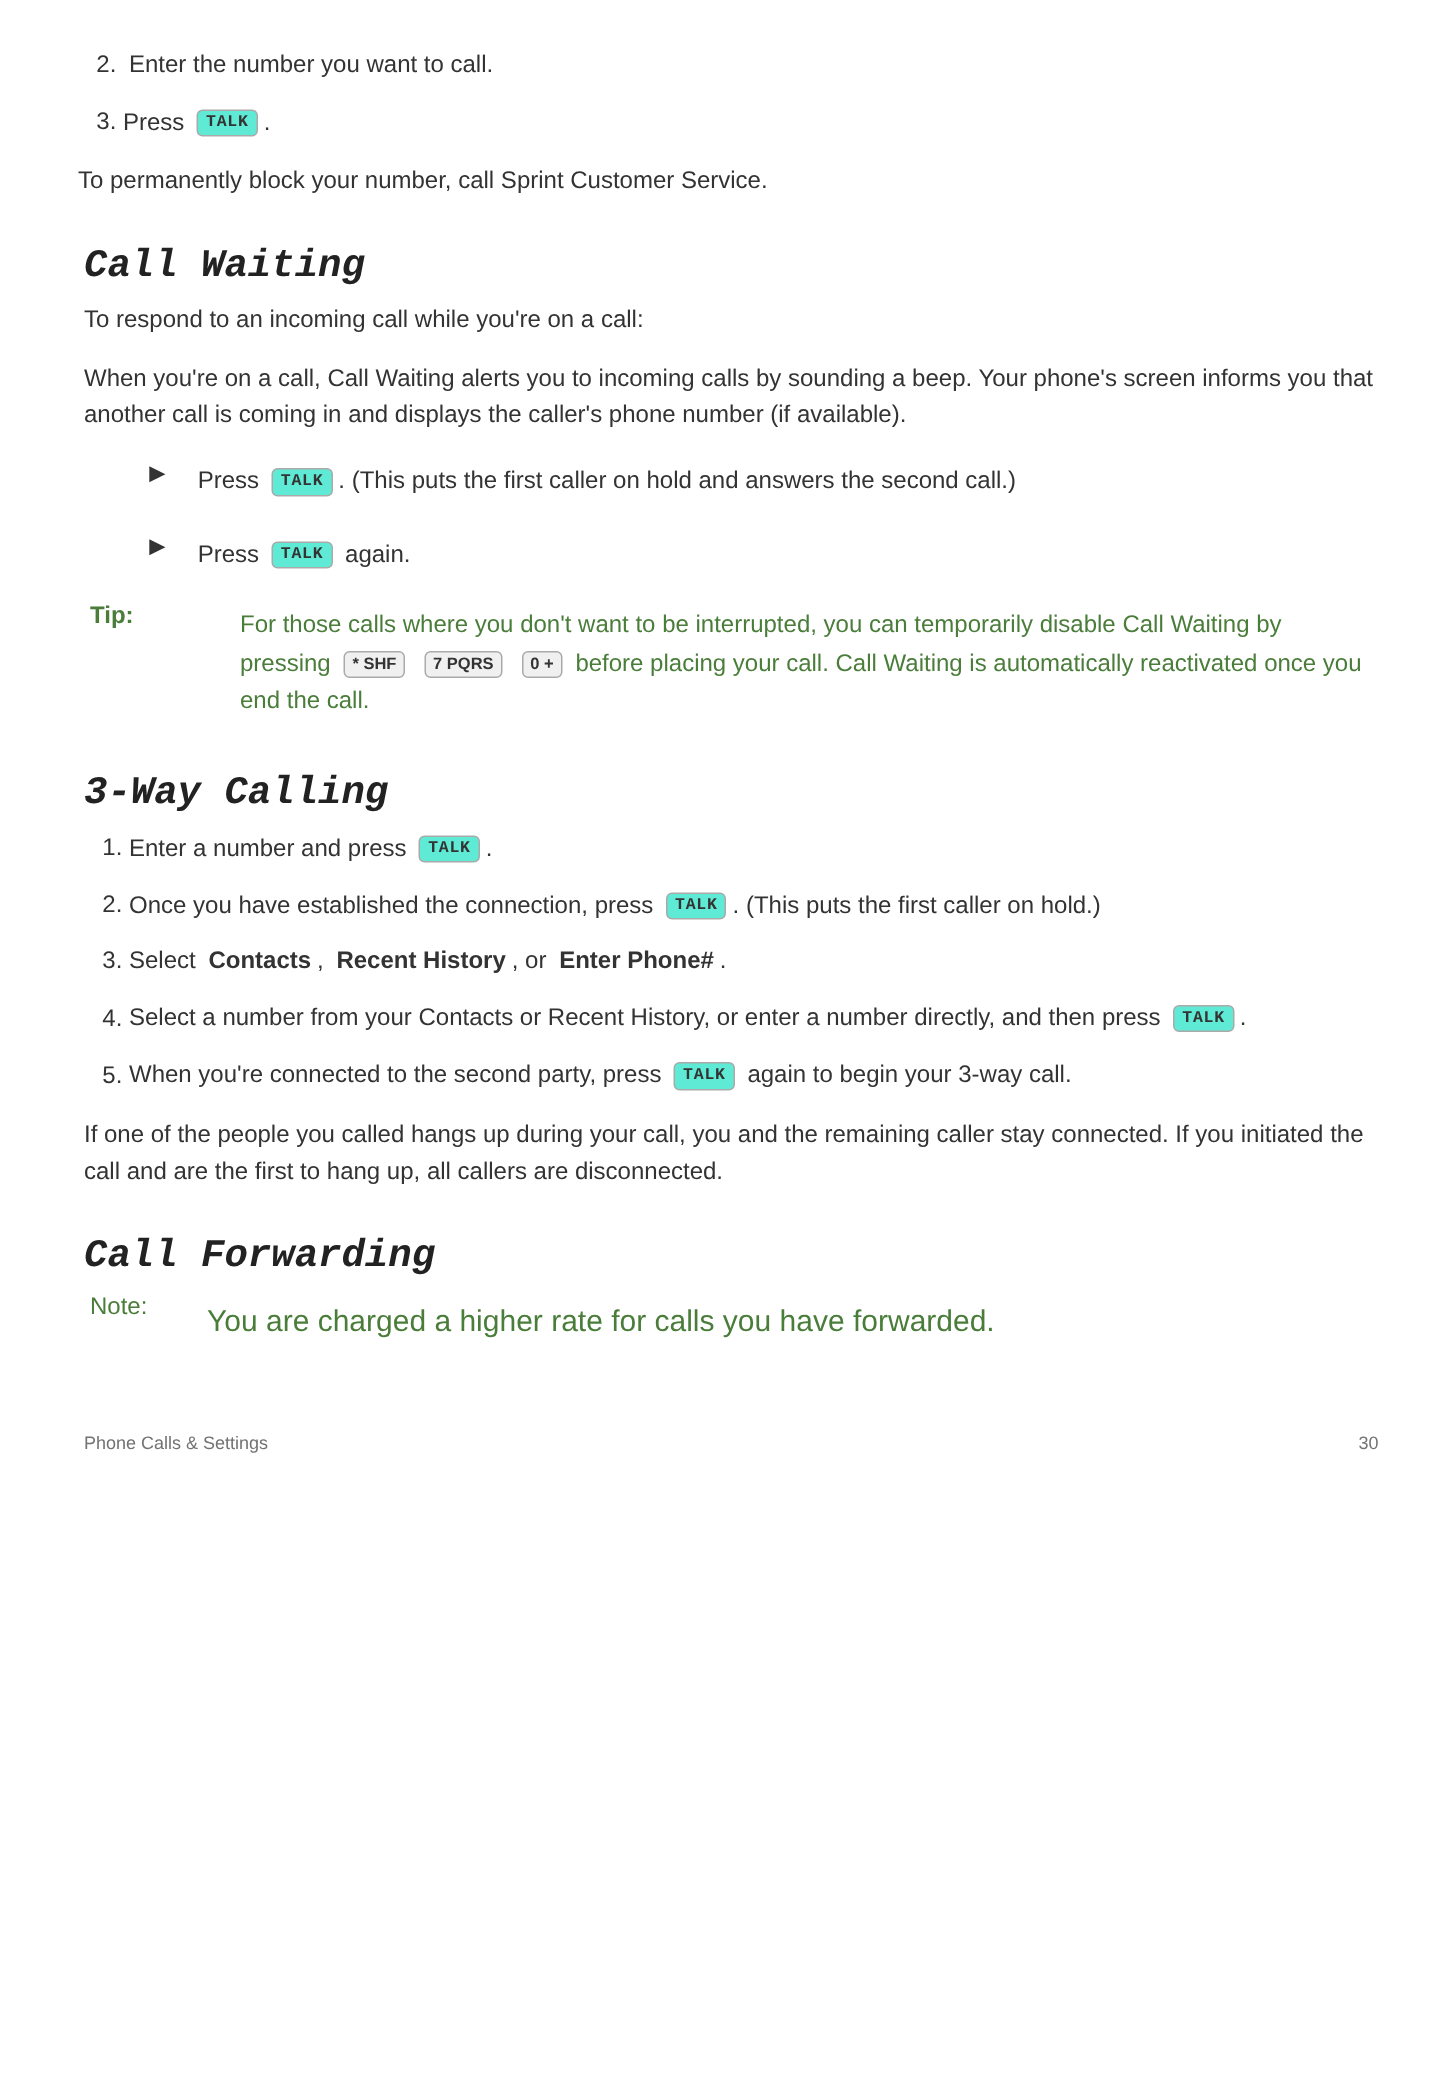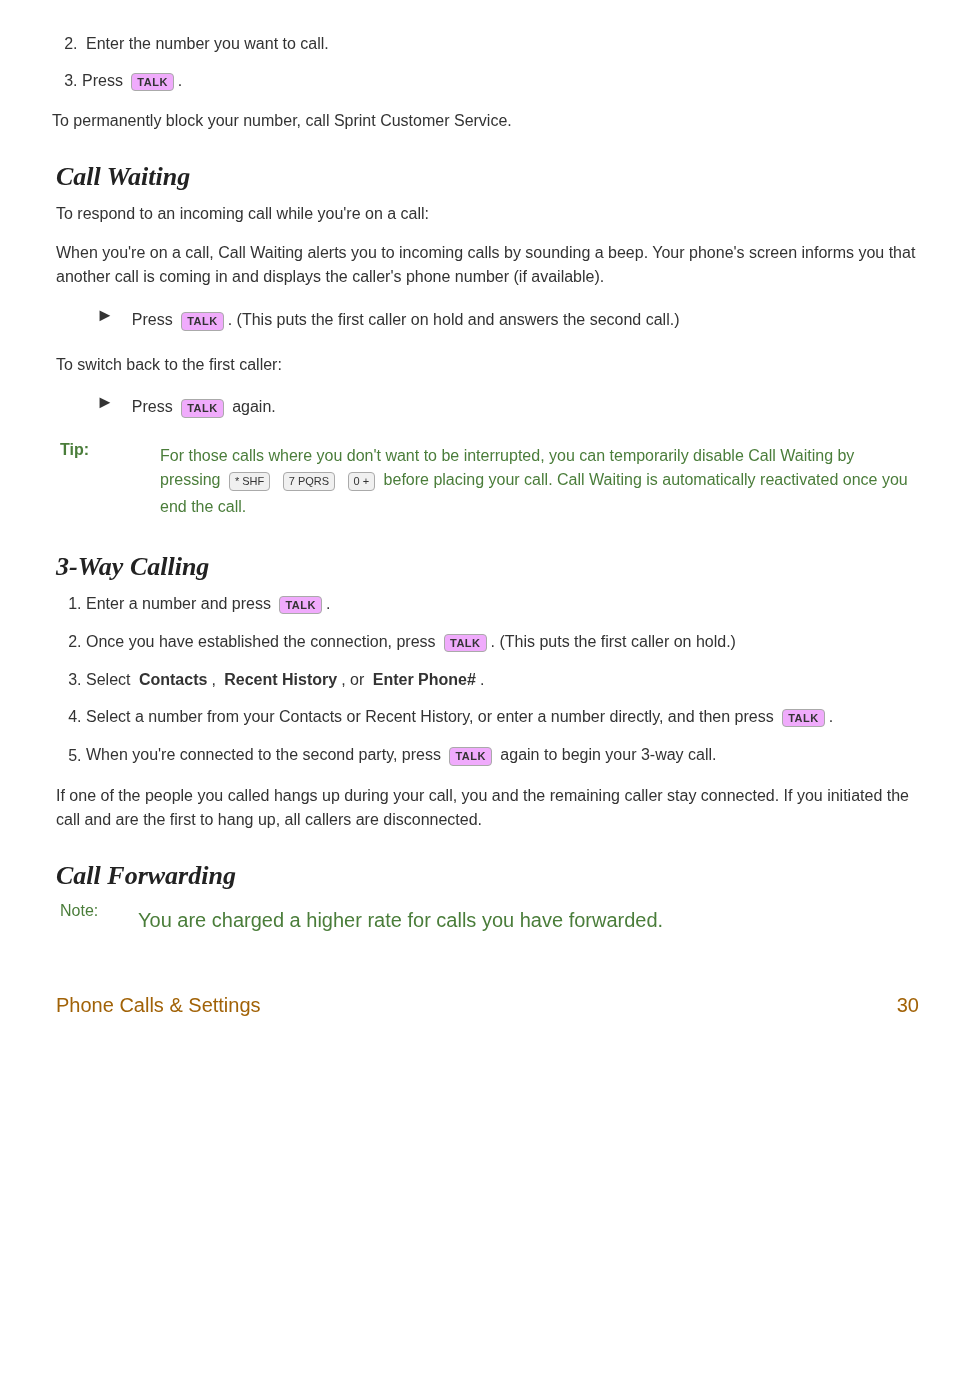--- a/index.html
+++ b/index.html
@@ -6,21 +6,21 @@
     body {
       font-family: Arial, sans-serif;
       font-size: 16px;
       color: #333;
       background: #fff;
       width: 959px;
       min-height: 1396px;
       padding: 20px 40px 40px 40px;
     }
     .section-title {
-      font-family: Liberation Serif, serif;
+      font-family: Liberation Mono, monospace;
       font-style: italic;
       font-size: 26px;
       color: #222;
       margin-top: 28px;
       margin-bottom: 10px;
     }
     p {
       margin-bottom: 14px;
       line-height: 1.55;
       font-size: 16px;
@@ -81,53 +81,53 @@
       flex-shrink: 0;
       margin-top: 1px;
     }
     .note-text {
       color: #4a7d3a;
       font-size: 20px;
       line-height: 1.55;
     }
     .talk-btn {
       display: inline-block;
-      background: #f0abfc;
+      background: #5eead4;
       border: 1px solid #aaa;
       border-radius: 4px;
       padding: 1px 5px;
       font-size: 11px;
       font-weight: bold;
-      font-family: Liberation Sans, sans-serif;
+      font-family: Liberation Mono, monospace;
       color: #333;
       vertical-align: middle;
       line-height: 1.3;
       letter-spacing: 0.5px;
     }
     .key-btn {
       display: inline-block;
       background: #f0f0f0;
       border: 1px solid #aaa;
       border-radius: 4px;
       padding: 1px 5px;
       font-size: 11px;
-      font-weight: normal;
+      font-weight: bold;
       font-family: Arial, sans-serif;
       color: #333;
       vertical-align: middle;
       line-height: 1.3;
     }
     .footer {
       display: flex;
       justify-content: space-between;
       align-items: flex-end;
       margin-top: 40px;
       padding-top: 10px;
-      font-size: 20px;
-      color: #a16207;
+      font-size: 12px;
+      color: #737373;
     }
   </style>
 </head>
 <body>
 
 <ol start="2" class="numbered-list">
   <li>
     <span>Enter the number you want to call.</span>
   </li>
   <li>
@@ -142,21 +142,20 @@
   <p>To respond to an incoming call while you're on a call:</p>
   <p>When you're on a call, Call Waiting alerts you to incoming calls by sounding a beep. Your phone's screen informs you that another call is coming in and displays the caller's phone number (if available).</p>
 
   <div class="bullet-item">
     <span class="bullet-arrow">►</span>
     <span class="bullet-text">
       Press <span class="talk-btn">TALK</span>. (This puts the first caller on hold and answers the second call.)
     </span>
   </div>
 
-  <p>To switch back to the first caller:</p>
 
   <div class="bullet-item">
     <span class="bullet-arrow">►</span>
     <span class="bullet-text">
       Press <span class="talk-btn">TALK</span> again.
     </span>
   </div>
 
   <div class="tip-row">
     <span class="tip-label">Tip:</span>

